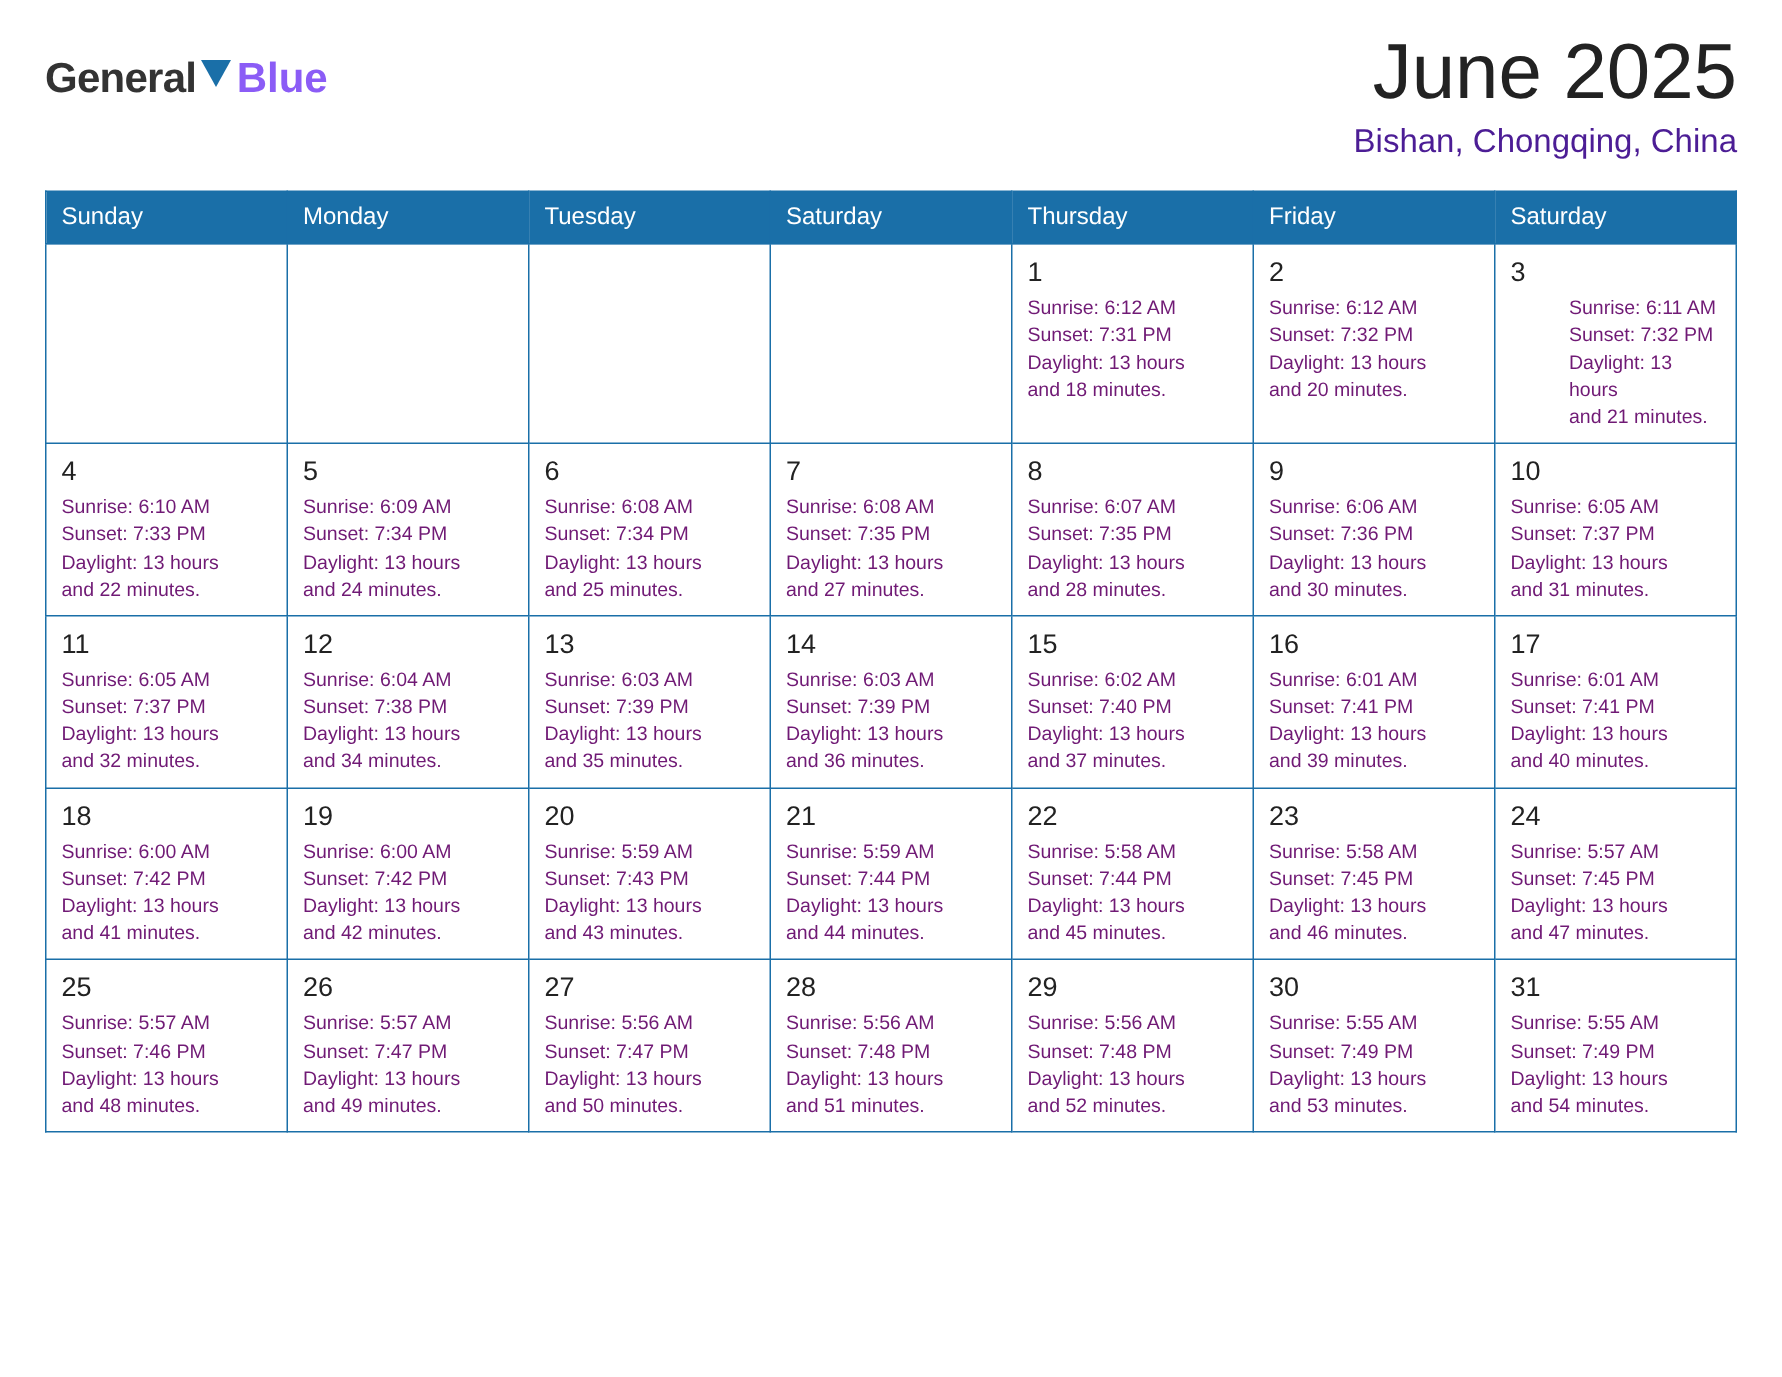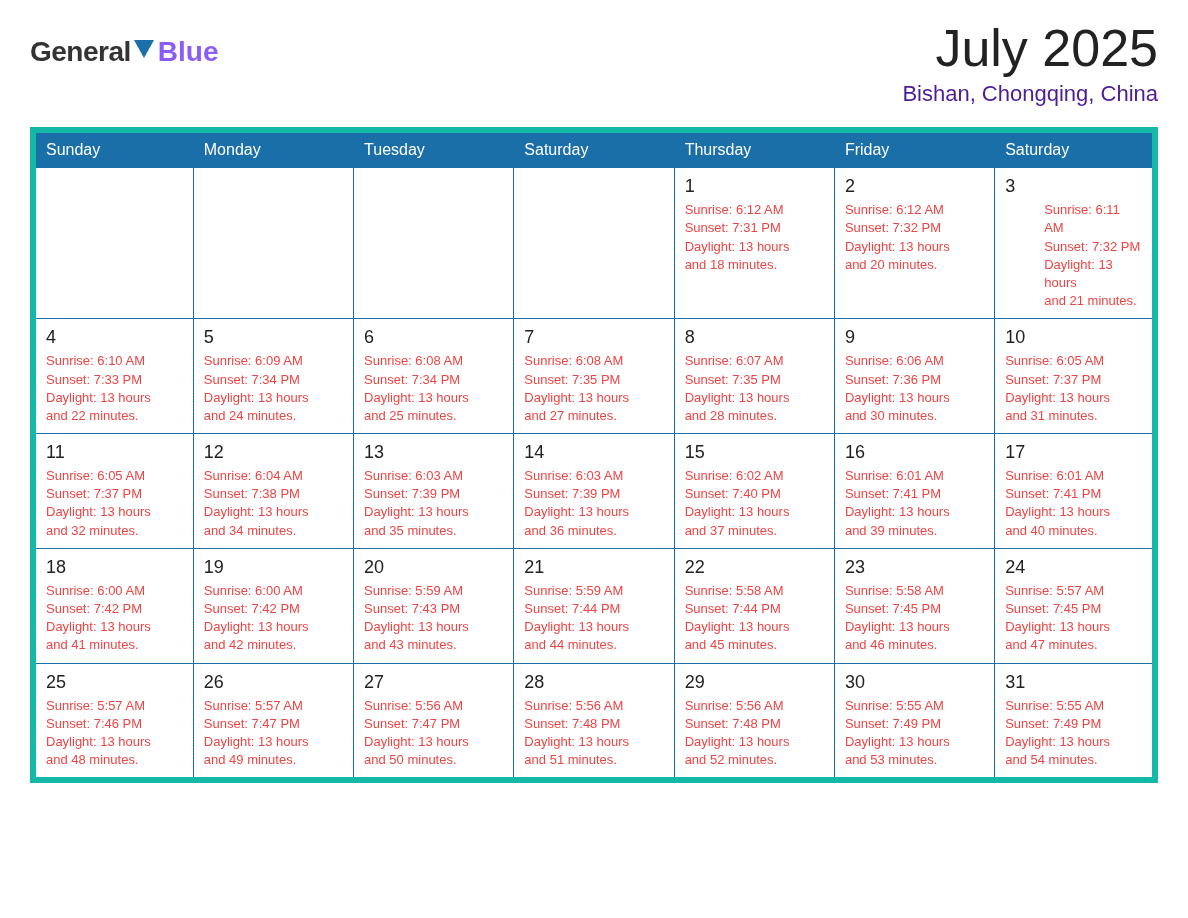--- a/index.html
+++ b/index.html
@@ -58,21 +58,21 @@
       line-height: 1.1;
     }
     .location {
       font-size: 22px;
       color: #4c1d95;
       margin-top: 4px;
     }
     .calendar {
       width: 100%;
       border-collapse: collapse;
-      border: 6px solid #14b8a6;
+      border: 1px solid #14b8a6;
     }
     .calendar th {
       background-color: #1a6fa8;
       color: #fff;
       padding: 8px 10px;
       font-size: 16px;
       font-weight: normal;
       text-align: left;
       border: 1px solid #1a6fa8;
     }
@@ -85,21 +85,21 @@
       height: 110px;
     }
     .day-number {
       font-size: 18px;
       color: #222;
       font-weight: normal;
       margin-bottom: 4px;
     }
     .day-info {
       font-size: 13px;
-      color: #ef4444;
+      color: #701a75;
       line-height: 1.4;
     }
     .empty-cell {
       background: #fff;
     }
     tr.week-row td {
       background: #fff;
     }
   </style>
 </head>
@@ -107,21 +107,21 @@
 
 <div class="header">
   <div class="logo">
     <div class="logo-top">
       <span class="logo-general">General</span>
       <div class="logo-triangle"></div>
       <span class="logo-blue">Blue</span>
     </div>
   </div>
   <div class="title-section">
-    <div class="month-year">July 2025</div>
+    <div class="month-year">June 2025</div>
     <div class="location">Bishan, Chongqing, China</div>
   </div>
 </div>
 
 <table class="calendar">
   <thead>
     <tr>
       <th>Sunday</th>
       <th>Monday</th>
       <th>Tuesday</th>

